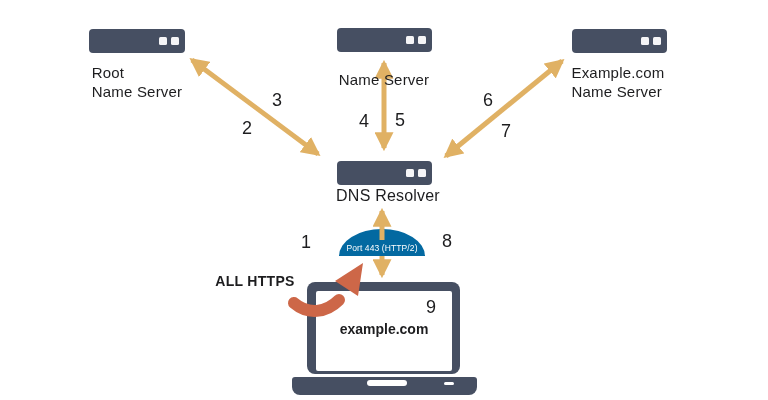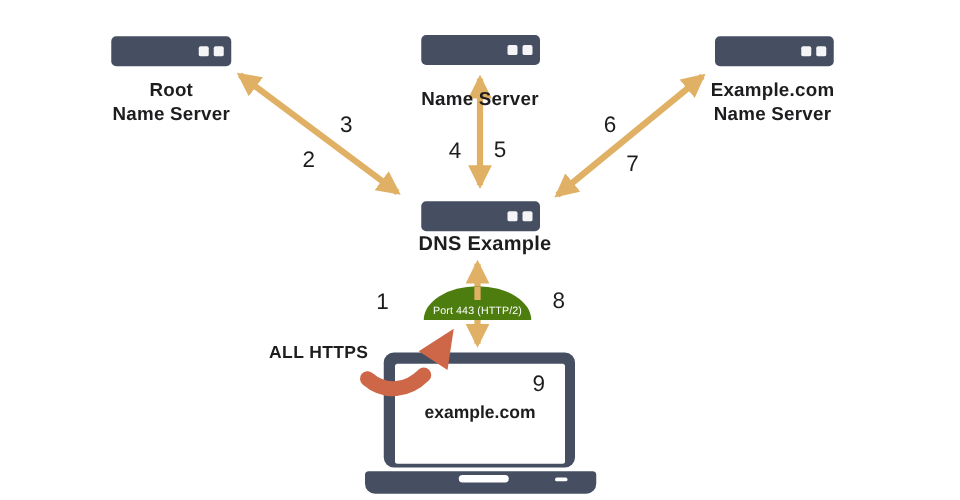--- a/index.html
+++ b/index.html
@@ -12,38 +12,38 @@
     position:absolute;background:#464f62;border-radius:4px;
     width:95px;height:24px;z-index:1;
   }
   .server .led{
     position:absolute;top:8px;width:8px;height:8px;background:#f5f5f7;border-radius:1.5px;
   }
   .server .led.l1{right:18px;}
   .server .led.l2{right:6px;}
   
   .node-label{
-    position:absolute;transform:translateX(-50%);text-align:center;
-    font-weight:bold;font-size:15px;line-height:19px;letter-spacing:.2px;z-index:4;white-space:nowrap;
+    position:absolute;transform:translateX(-50%);
+    font-weight:normal;font-size:15px;line-height:19px;letter-spacing:.2px;z-index:4;white-space:nowrap;
   }
   .resolver-label{font-size:16px;}
   .num{
     position:absolute;transform:translate(-50%,-50%);
     font-size:18px;font-weight:500;z-index:4;
   }
   .https-label{
     position:absolute;transform:translate(-50%,-50%);
     font-weight:bold;font-size:14px;letter-spacing:.3px;z-index:4;white-space:nowrap;
   }
   
   #arrows{position:absolute;left:0;top:0;z-index:2;pointer-events:none;}
   
   .dome{
     position:absolute;left:339px;top:229px;width:86px;height:27px;
-    background:#4d7c0f;border-radius:43px 43px 0 0 / 27px 27px 0 0;
+    background:#0369a1;border-radius:43px 43px 0 0 / 27px 27px 0 0;
     overflow:hidden;z-index:3;
   }
   .dome .shaft-overlay{
     position:absolute;left:50%;top:0;transform:translateX(-50%);
     width:5px;height:11px;background:#e0b164;
   }
   .dome .dome-text{
     position:absolute;left:0;right:0;bottom:3px;text-align:center;
     color:#ffffff;font-size:8.5px;letter-spacing:.1px;white-space:nowrap;
   }
@@ -117,21 +117,21 @@
   </div>
   <div class="node-label" style="left:618px;top:63px;">
     <div>Example.com</div>
     <div>Name Server</div>
   </div>
 
   <div class="server" style="left:337px;top:161px;">
     <span class="led l1"></span>
     <span class="led l2"></span>
   </div>
-  <div class="node-label resolver-label" style="left:388px;top:186px;">DNS Example</div>
+  <div class="node-label resolver-label" style="left:388px;top:186px;">DNS Resolver</div>
 
   <div class="dome">
     <div class="shaft-overlay"></div>
     <div class="dome-text">Port 443 (HTTP/2)</div>
   </div>
 
   <div class="laptop-screen">
     <div class="laptop-display"></div>
   </div>
   <div class="laptop-base">

